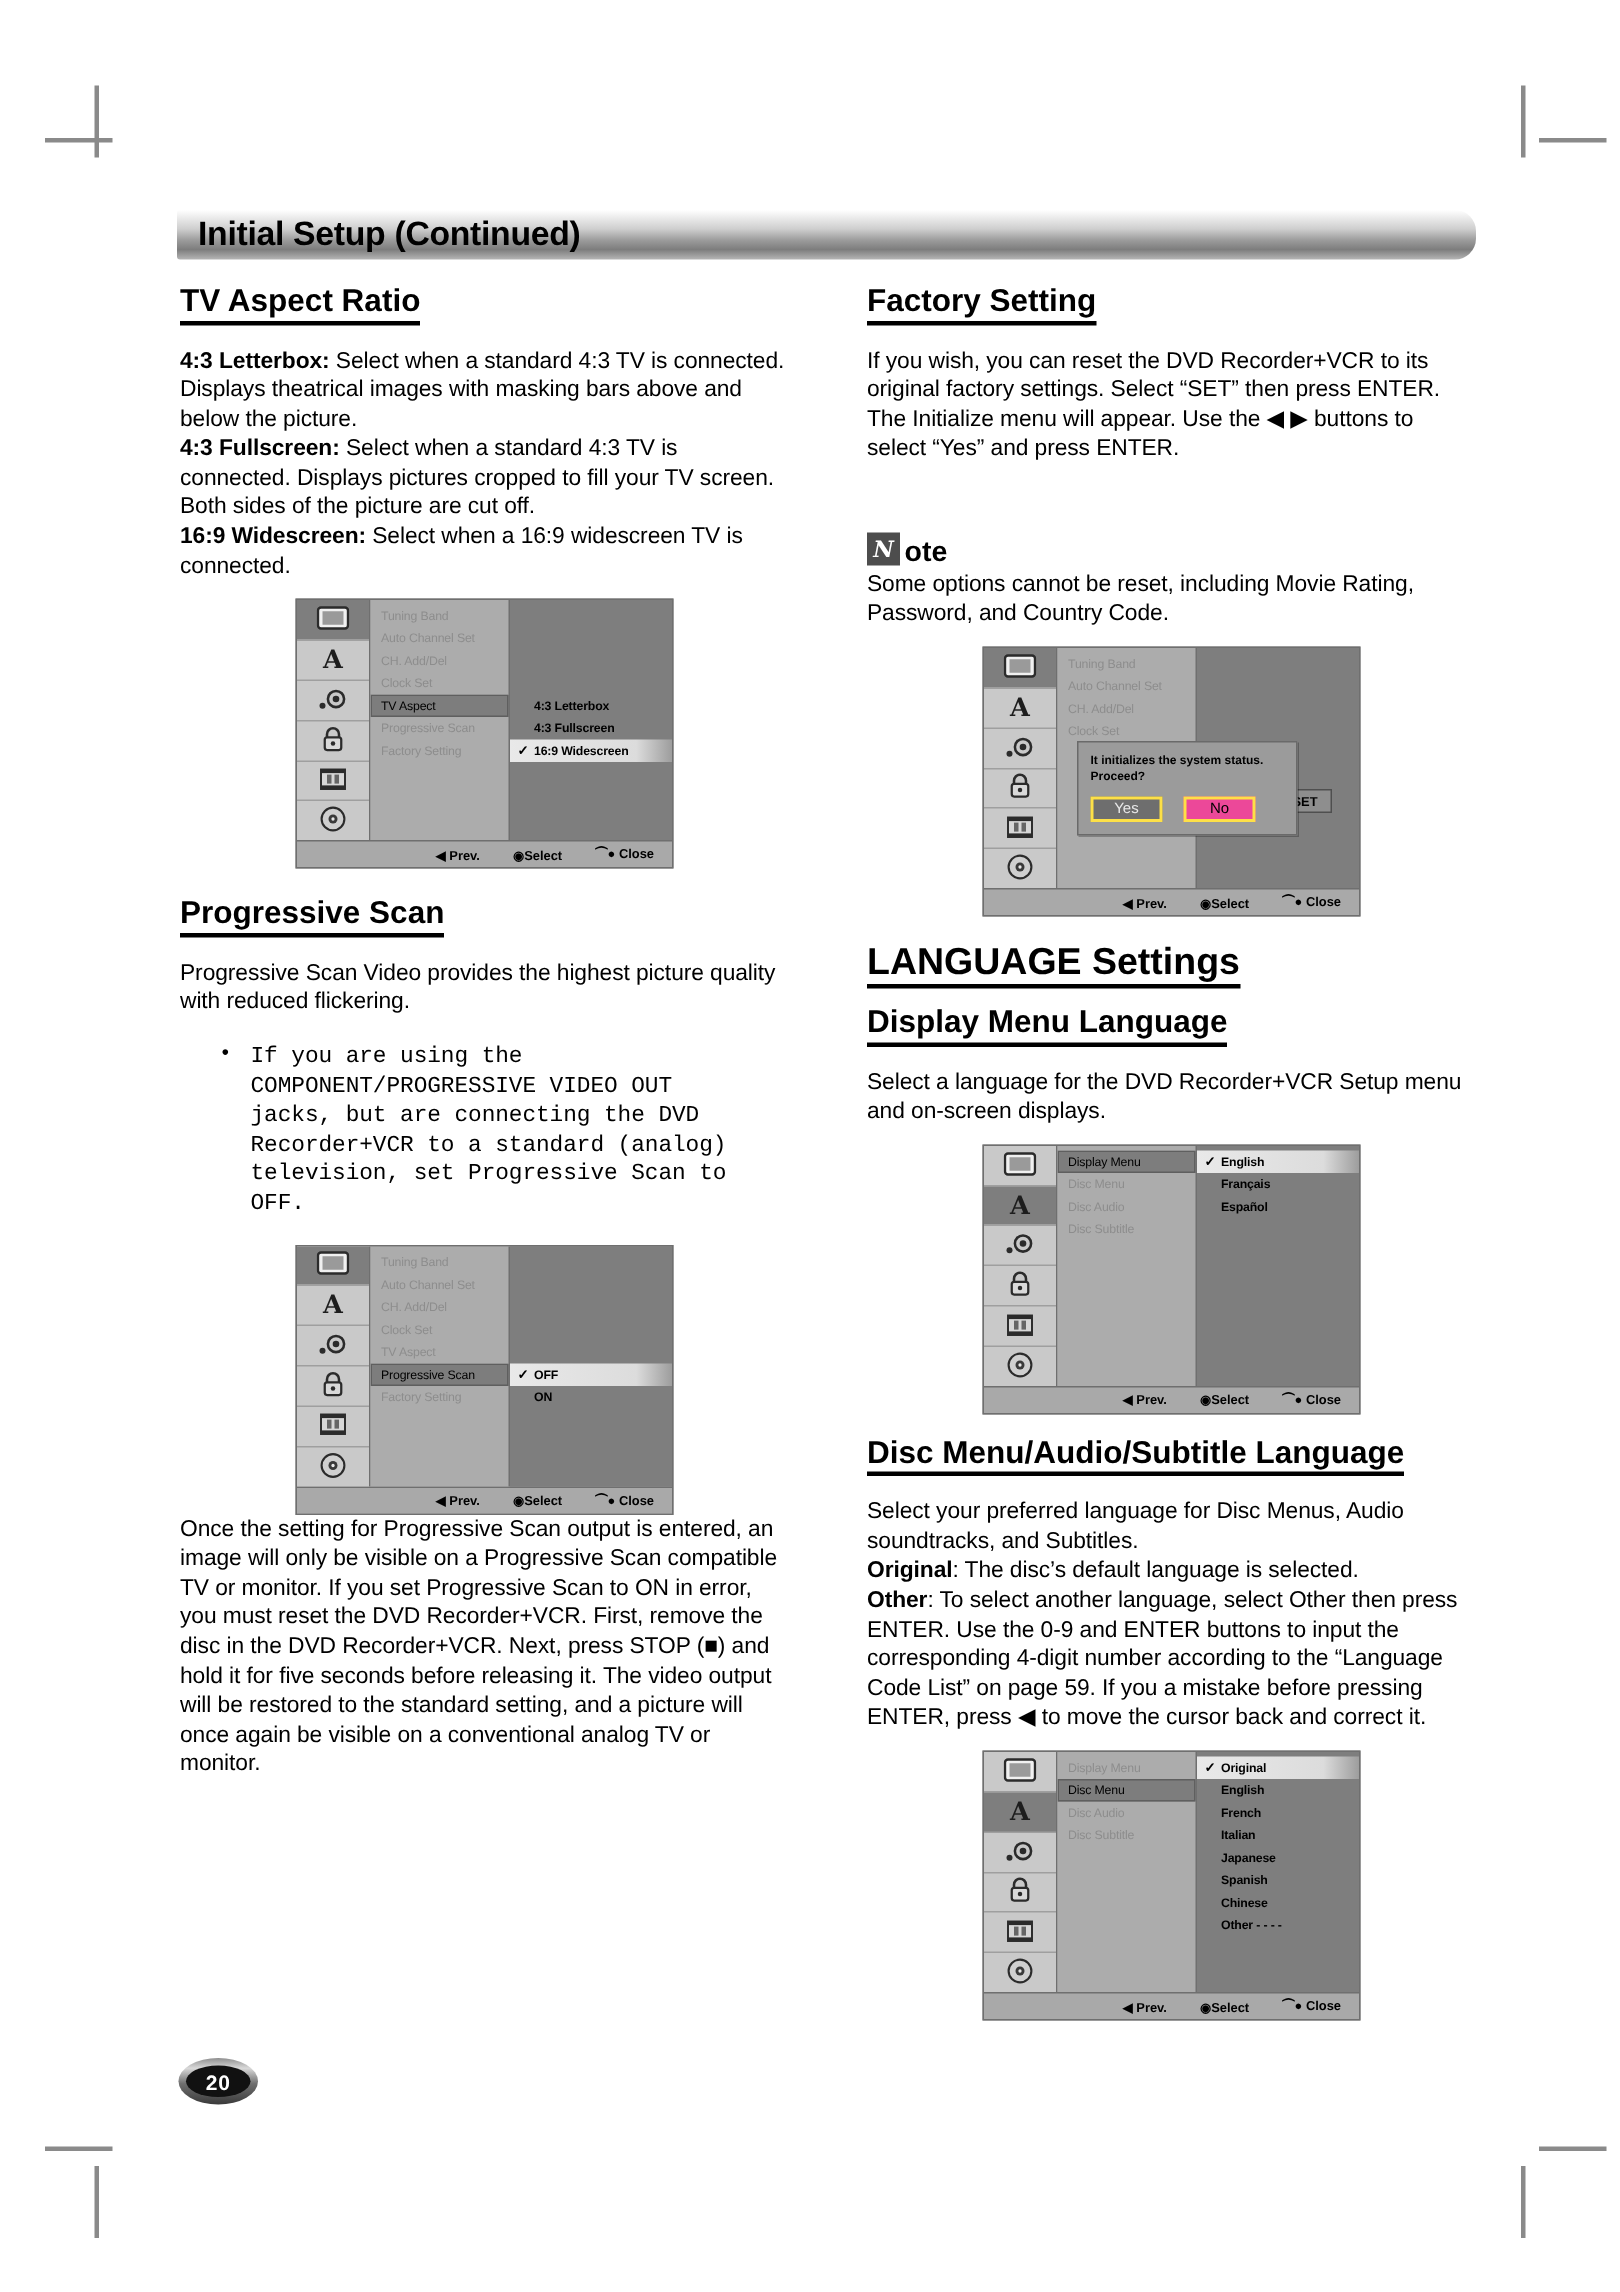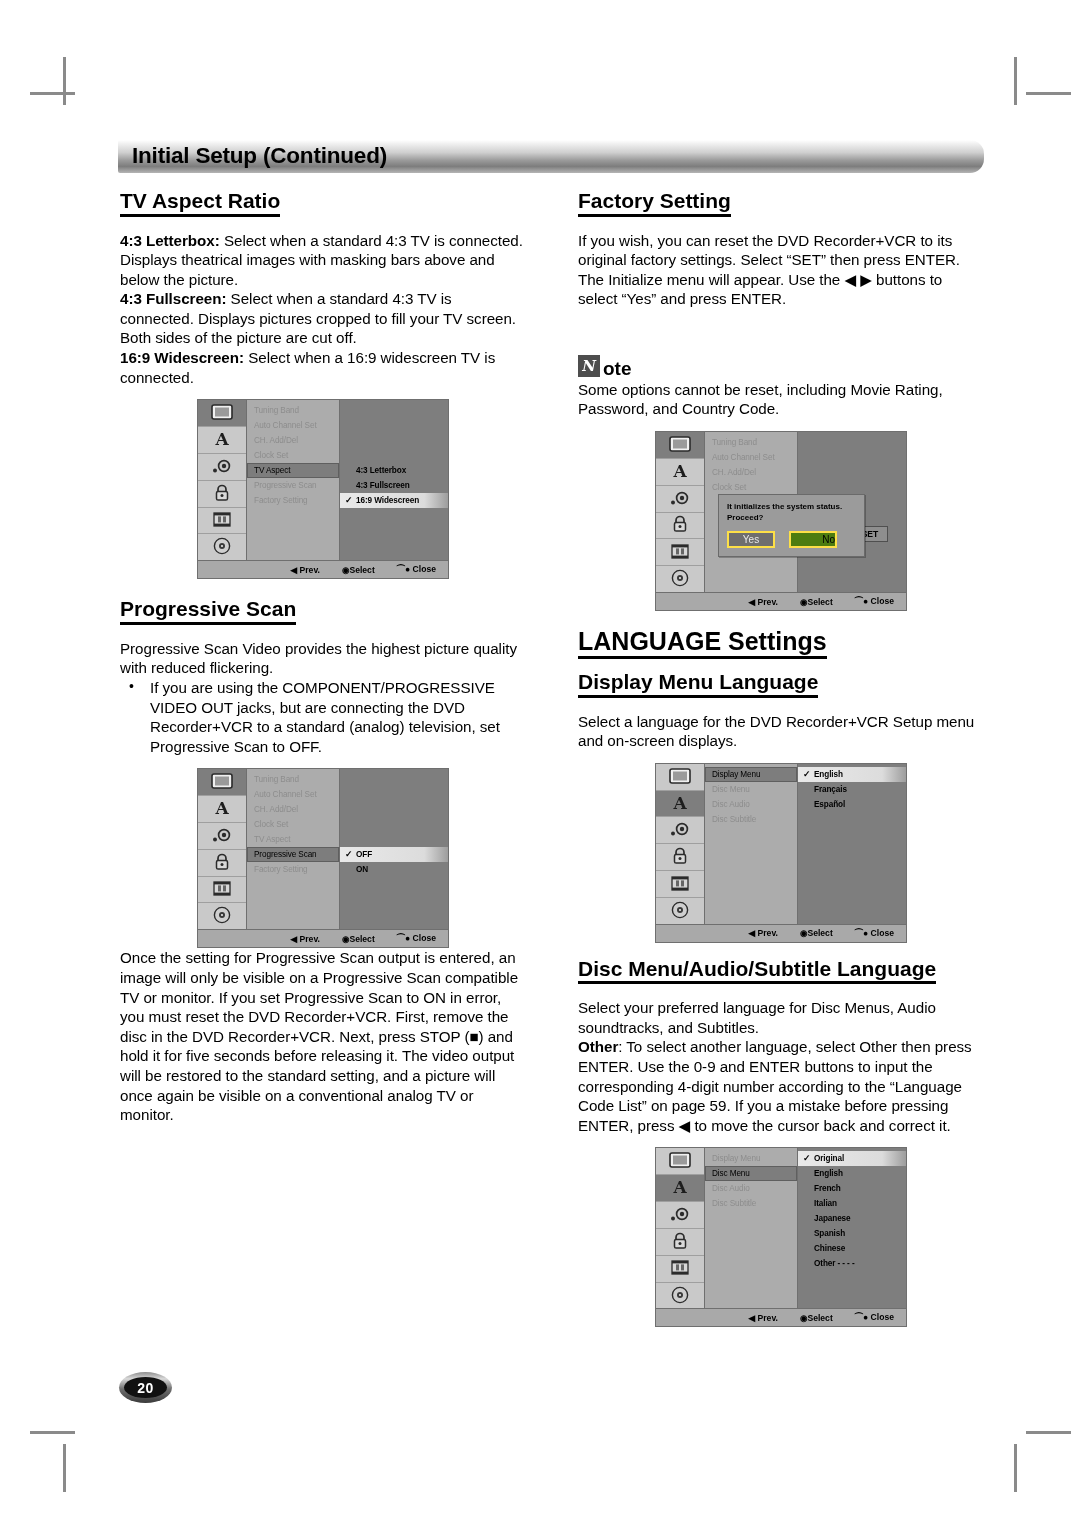--- a/index.html
+++ b/index.html
@@ -61,21 +61,21 @@
   .hwrap.tight{margin-bottom:3px;}
 
   
   p.body{
     font-size:15.2px;line-height:19.6px;margin:0 0 0 0;
     letter-spacing:-0.05px;
   }
   p.body b{font-weight:bold;}
   .sp{height:8px;}
 
-  ul.bullets{margin:0;padding:0;list-style:none;}
+  ul.bullets{margin:17px;padding:0;list-style:none;font-family:Liberation Mono, monospace;}
   ul.bullets li{
     position:relative;padding-left:30px;
     font-size:15.2px;line-height:19.6px;
     letter-spacing:-0.05px;
   }
   ul.bullets li::before{
     content:"•";position:absolute;left:9px;top:-1px;font-size:14px;
   }
 
   
@@ -159,21 +159,21 @@
     padding:7px 8px 8px 8px;
     box-shadow:1px 1px 0 rgba(0,0,0,.25);
   }
   .osd-dialog .dtext{font-weight:bold;font-size:8px;line-height:10.5px;margin-bottom:8px;}
   .osd-dialog .dbtns{display:flex;gap:14px;}
   .osd-dialog .btn{
     width:44px;height:13px;line-height:13px;text-align:center;
     font-weight:normal;font-size:10px;border:2px solid #fde047;
   }
   .osd-dialog .btn.yes{background:#6e6e6e;color:#e8e8e8;}
-  .osd-dialog .btn.no{background:#4d7c0f;color:#000;text-align:right;}
+  .osd-dialog .btn.no{background:#ec4899;color:#000;}
   .set-btn{
     position:absolute;left:196px;top:94px;width:34px;height:14px;line-height:14px;
     text-align:center;font-weight:bold;font-size:8.6px;
     background:#8e8e8e;border:1px solid #4f4f4f;color:#000;
   }
 
   .osd-wrap{margin-top:12px;}
 
   
   .pagenum{
@@ -540,20 +540,21 @@
             <span>⏜● <span>Close</span></span>
           </div>
         </div>
       </div>
 
       <div class="sp" style="height:14px"></div>
       <div class="hwrap">
         <h2 class="sec">Disc Menu/Audio/Subtitle Language</h2>
       </div>
       <p class="body">Select your preferred language for Disc Menus, Audio soundtracks, and Subtitles.</p>
+      <p class="body"><b>Original</b><span>: The disc’s default language is selected.</span></p>
       <p class="body"><b>Other</b><span>: To select another language, select Other then press ENTER. Use the 0-9 and ENTER buttons to input the corresponding 4-digit number according to the “Language Code List” on page 59. If you a mistake before pressing ENTER, press ◀ to move the cursor back and correct it.</span></p>
 
       <div class="osd-wrap">
         <div class="osd">
           <div class="osd-main">
             <div class="osd-icons">
                 <div class="ic">
                   <span><svg width="22" height="16" viewBox="0 0 22 16">
                       <rect x="1" y="1" width="20" height="14" rx="2" fill="#f0f0f0" stroke="#2b2b2b" stroke-width="1.6"></rect>
                       <rect x="4" y="3.5" width="14" height="9" fill="#9a9a9a"></rect>

